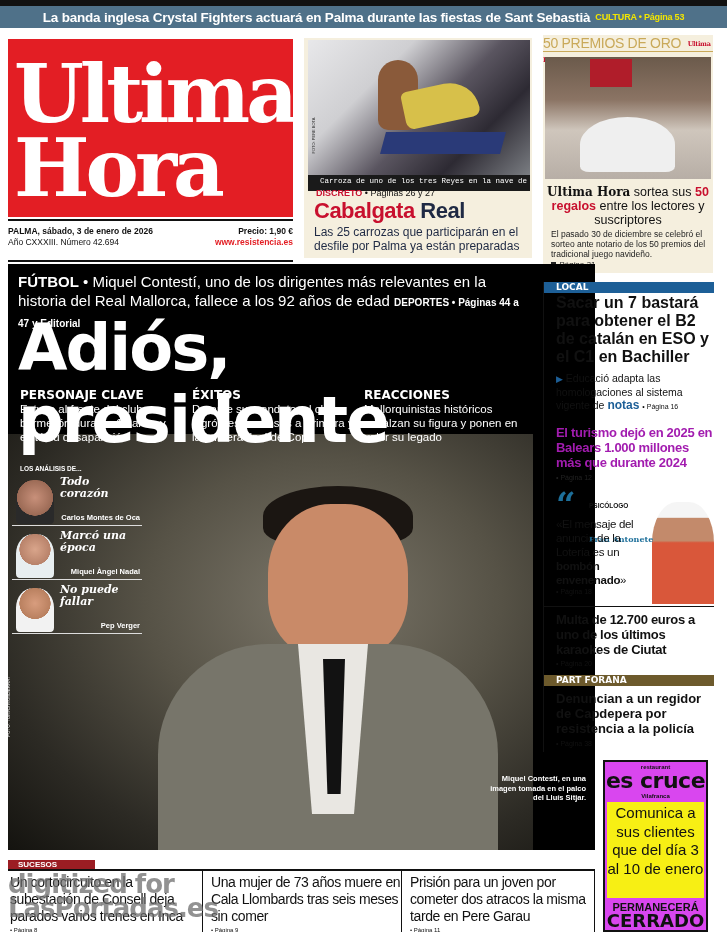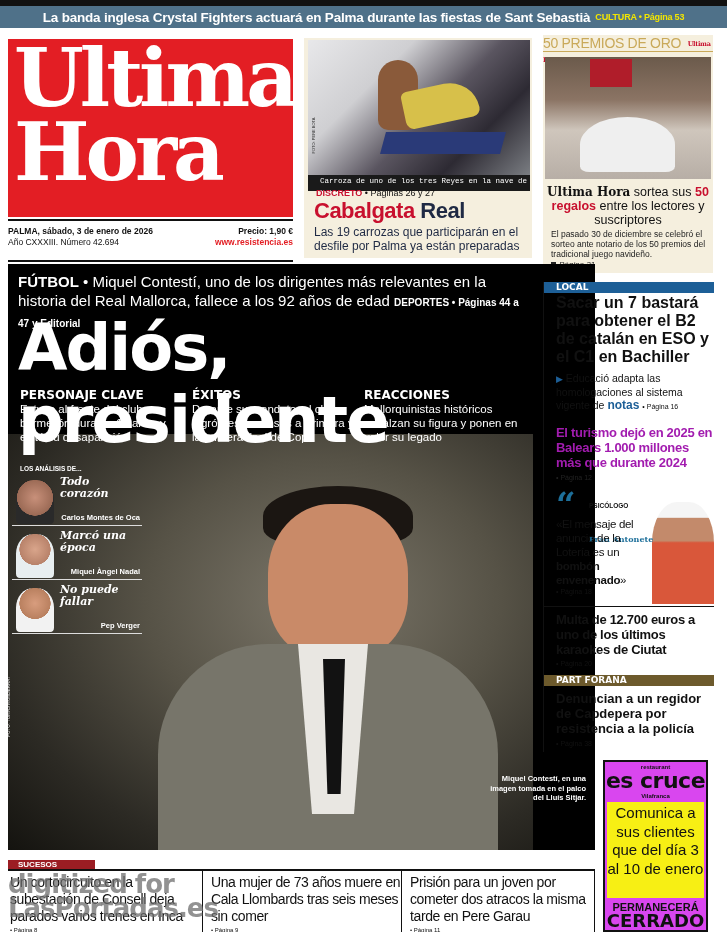--- a/index.html
+++ b/index.html
@@ -5,21 +5,21 @@
   * { box-sizing: border-box; margin: 0; padding: 0; }
   body { width: 727px; height: 932px; background: #ffffff; font-family: "Liberation Sans", sans-serif; position: relative; overflow: hidden; color: #111; }
   .abs { position: absolute; }
 
   
   #top-strip { left: 0; top: 0; width: 727px; height: 6px; background: #111; }
   #top-banner { left: 0; top: 6px; width: 727px; height: 22px; background: #4f7189; color: #fff; font-size: 13.5px; font-weight: bold; display: flex; align-items: center; justify-content: center; gap: 5px; font-family: "Liberation Sans Narrow", "Liberation Sans", sans-serif; letter-spacing: -0.2px; }
   #top-banner .tag { color: #f3e600; font-size: 9px; font-weight: bold; }
 
   
-  #masthead { left: 8px; top: 39px; width: 285px; height: 178px; background: #e31e24; color: #fff; font-family: "DejaVu Serif", serif; font-weight: bold; line-height: 0.92; padding: 3px 6px; }
+  #masthead { left: 8px; top: 39px; width: 285px; height: 178px; background: #e31e24; color: #fff; font-family: "DejaVu Serif", serif; font-weight: bold; line-height: 0.92; padding: 19px 6px; }
   #masthead .l1 { font-size: 80px; letter-spacing: -4px; display: block; }
   #masthead .l2 { font-size: 80px; letter-spacing: -4px; display: block; margin-top: 0px; }
   #dateline { left: 8px; top: 219px; width: 285px; height: 43px; border-top: 2px solid #111; border-bottom: 2px solid #111; font-size: 8.5px; padding-top: 8px; }
   #dateline .left { position: absolute; left: 0; top: 5px; line-height: 11px; }
   #dateline .right { position: absolute; right: 0; top: 5px; line-height: 11px; text-align: right; }
   #dateline b { font-weight: bold; }
   #dateline .web { color: #e31e24; font-weight: bold; }
 
   
   #cabalgata { left: 304px; top: 38px; width: 228px; height: 220px; background: #f5efde; }
@@ -148,21 +148,21 @@
   <div class="abs" id="cab-credit">FOTO: PERE BOTA</div>
   <div class="abs" id="cab-caption">Carroza de uno de los tres Reyes en la nave de Motorwold.</div>
   <div class="abs" id="cab-kicker">
     <span class="red">DISCRETO</span>
     <span>• Páginas 26 y 27</span>
   </div>
   <div class="abs" id="cab-title">
     <span class="red">Cabalgata</span>
     <span class="dark">Real</span>
   </div>
-  <div class="abs" id="cab-sub">Las 19 carrozas que participarán en el desfile por Palma ya están preparadas</div>
+  <div class="abs" id="cab-sub">Las 25 carrozas que participarán en el desfile por Palma ya están preparadas</div>
 </div>
 
 <div class="abs" id="premios">
   <div class="abs" id="premios-head">
     <span>50 PREMIOS DE ORO</span>
     <span class="brand">Ultima Hora</span>
   </div>
   <div class="abs" id="premios-photo">
     <div class="abs poster"></div>
     <div class="abs pile"></div>

